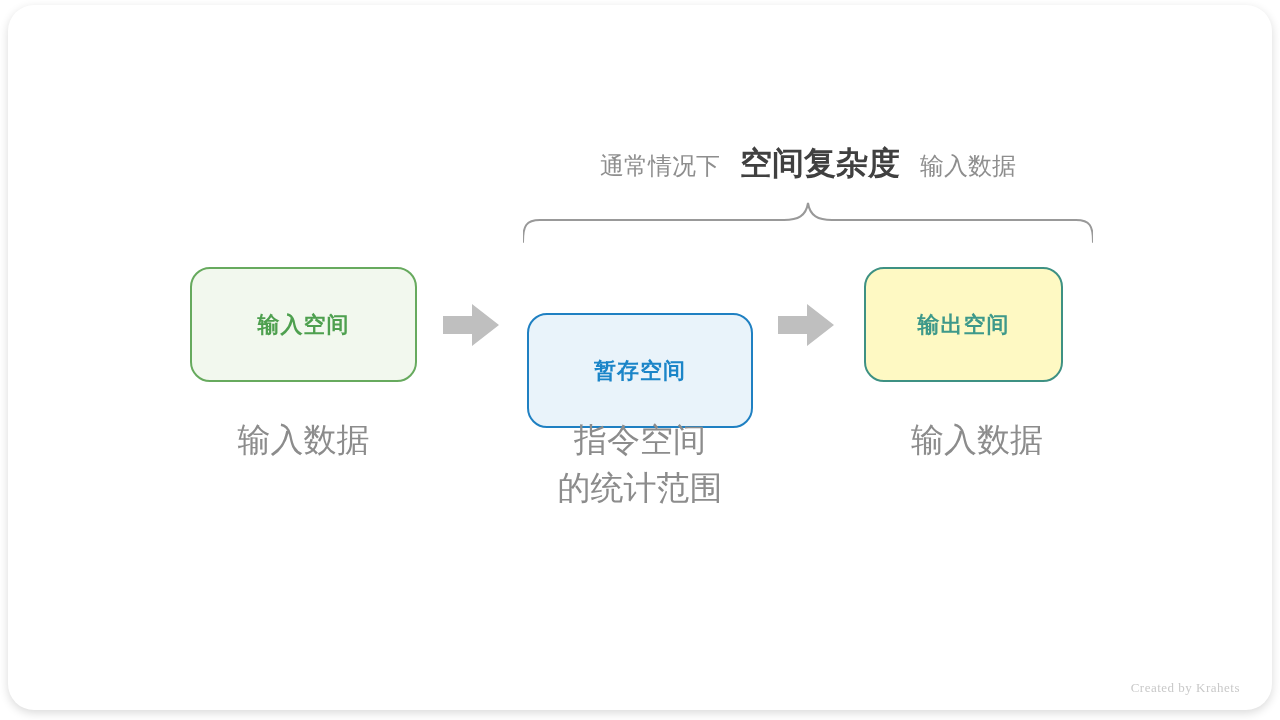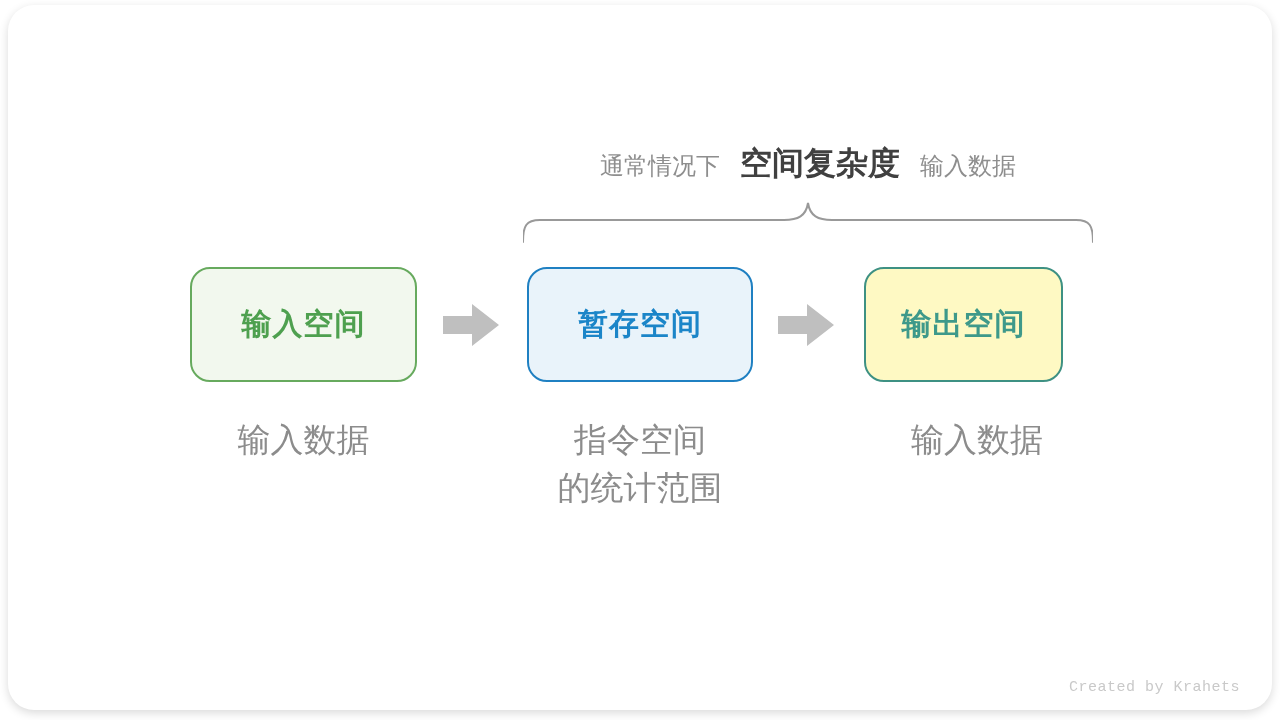--- a/index.html
+++ b/index.html
@@ -51,26 +51,26 @@
   .node {
     position: absolute;
     top: 267px;
     height: 115px;
     border-radius: 20px;
     border: 2px solid;
     box-sizing: border-box;
     display: flex;
     align-items: center;
     justify-content: center;
-    font-size: 30px;
+    font-size: 22px;
     font-weight: bold;
     letter-spacing: 1px;
   }
   .node.input  { left: 190px; width: 227px; background: #f2f8ee; border-color: #67aa5e; color: #4ea04f; }
-  .node.temp   { left: 527px; width: 226px; background: #e9f3fa; border-color: #1f80c2; color: #1b85c8; }
+  .node.temp   { left: 527px; width: 226px; background: #e9f3fa; border-color: #1f80c2; color: #1b85c8; margin-top: 46px; }
   .node.output { left: 864px; width: 199px; background: #fef9c3; border-color: #3e9183; color: #3e998a; }
   .arrow {
     position: absolute;
     top: 303px;
     width: 57px;
     height: 44px;
   }
   .arrow.a1 { left: 443px; }
   .arrow.a2 { left: 778px; }
   .notes {
@@ -82,22 +82,22 @@
     line-height: 48px;
   }
   .notes.n1 { left: 190px; width: 227px; }
   .notes.n2 { left: 527px; width: 226px; }
   .notes.n3 { left: 864px; width: 226px; }
   .credit {
     position: absolute;
     right: 40px;
     bottom: 24px;
     color: #c9c9c9;
-    font-family: Liberation Mono, monospace;
-    font-size: 15px;
+    font-family: Liberation Serif, serif;
+    font-size: 13px;
     letter-spacing: 0.5px;
   }
 </style>
 </head>
 <body>
 
 <div class="stage">
   <div class="card"></div>
 
   <div class="annotation">

